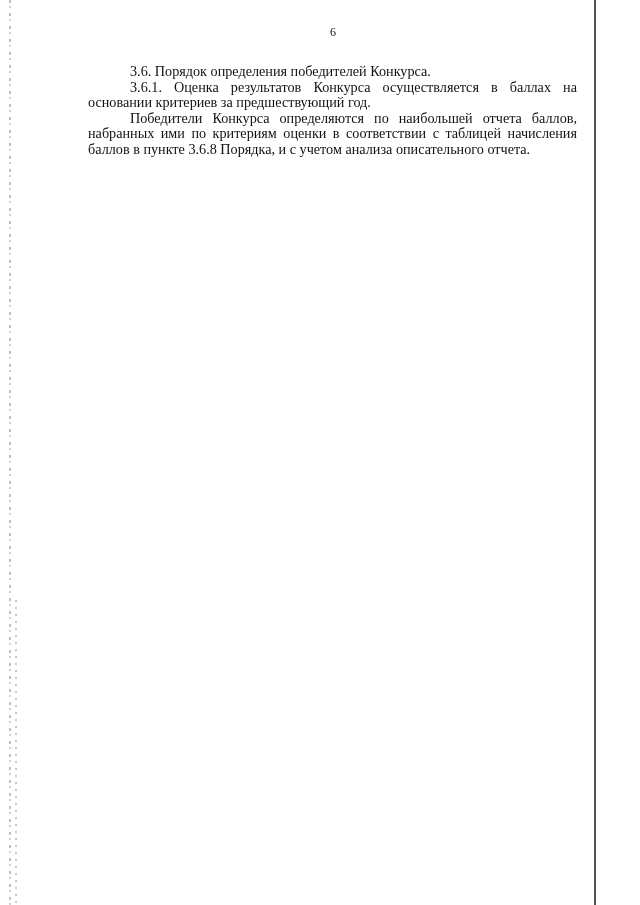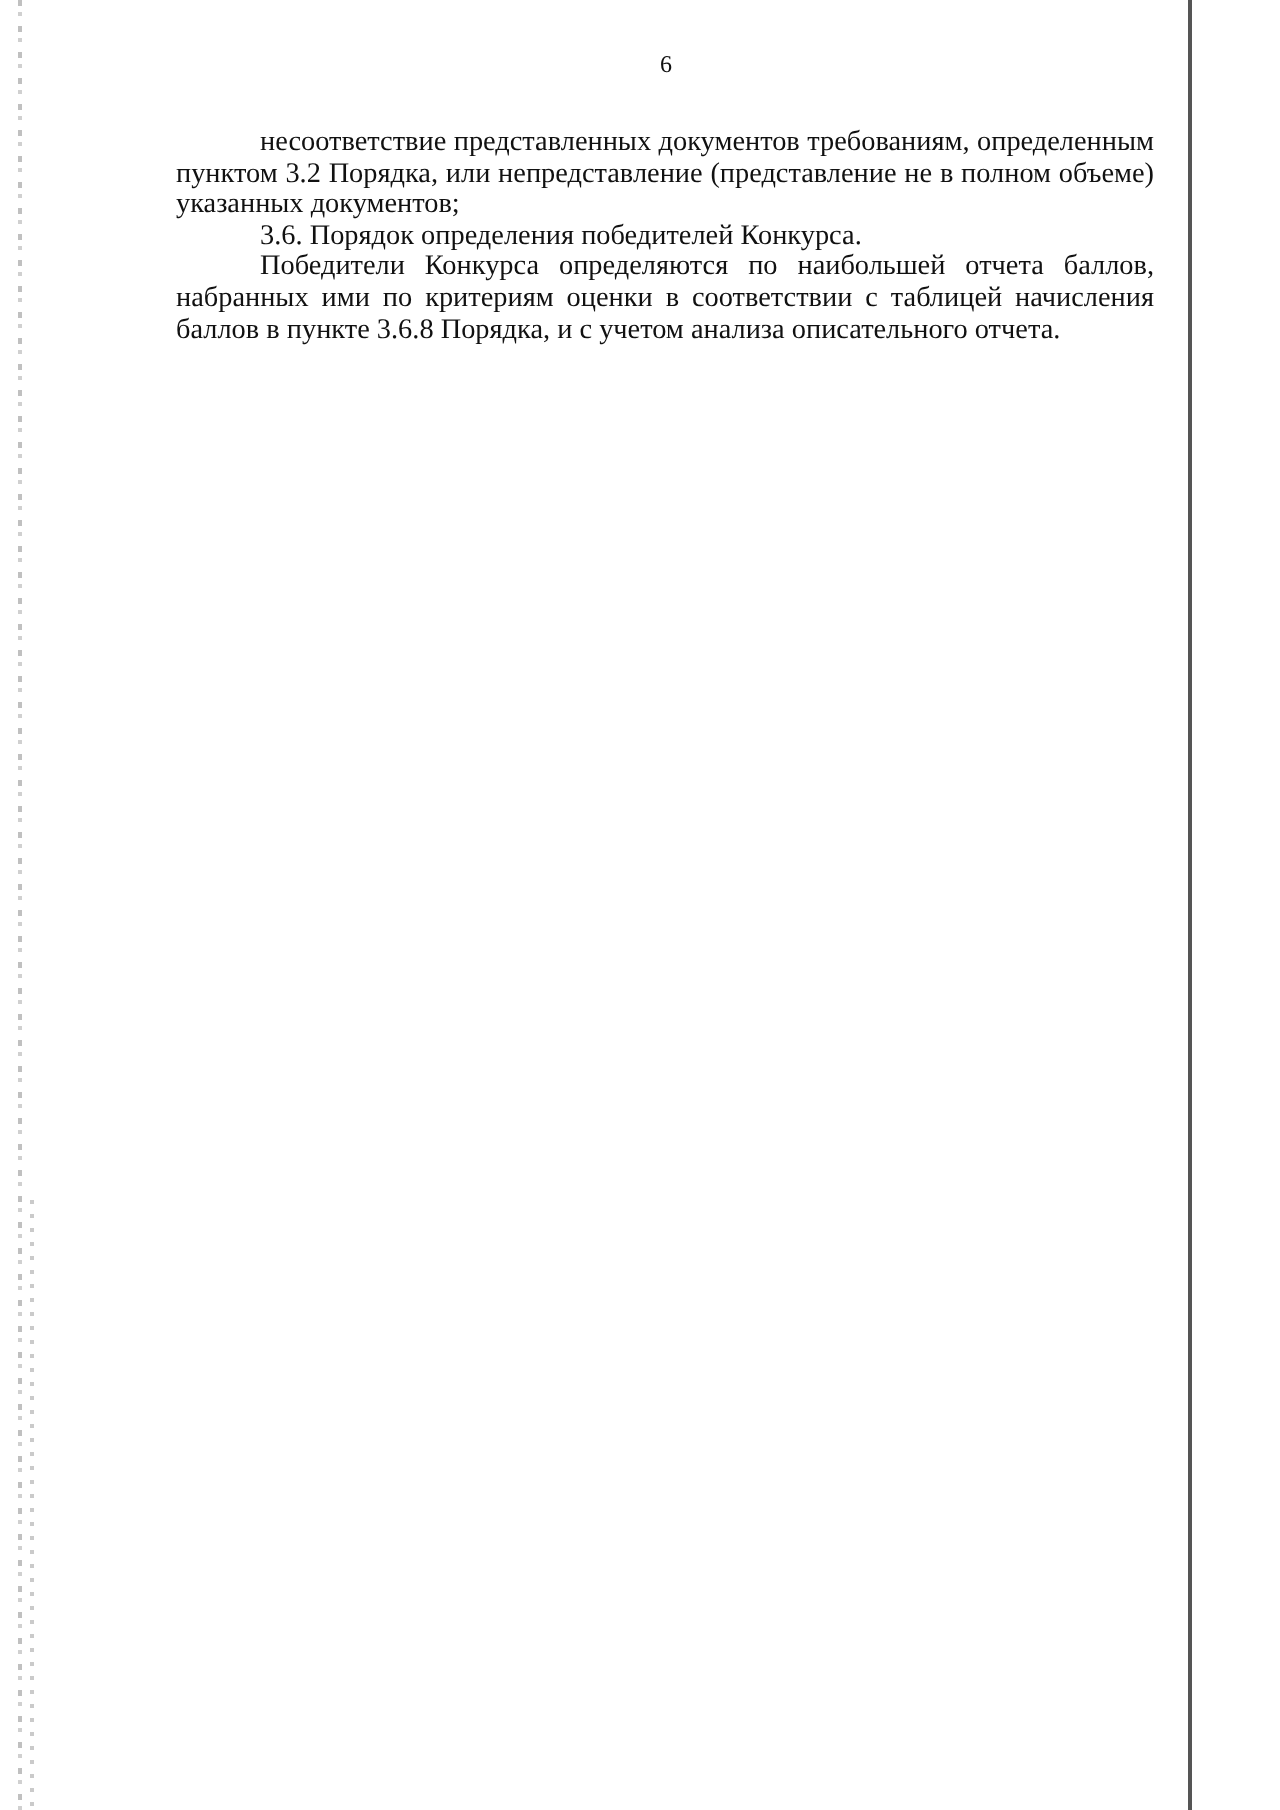--- a/index.html
+++ b/index.html
@@ -34,16 +34,16 @@
 </head>
 <body>
 
 <div class="scan-left"></div>
 <div class="scan-left-2"></div>
 <div class="edge-right"></div>
 
 <div class="page-number">6</div>
 
 <div class="content">
-  <p class="para indent">несоответствие представленных документов требованиям, определенным пунктом 3.2 Порядка, или непредставление (представление не в полном объеме) указанных документов;</p>
   <p class="para indent">3.6. Порядок определения победителей Конкурса.</p>
+  <p class="para indent">3.6.1. Оценка результатов Конкурса осуществляется в баллах на основании критериев за предшествующий год.</p>
   <p class="para indent">Победители Конкурса определяются по наибольшей отчета баллов, набранных ими по критериям оценки в соответствии с таблицей начисления баллов в пункте 3.6.8 Порядка, и с учетом анализа описательного отчета.</p>
 </div>
 
 </body></html>

